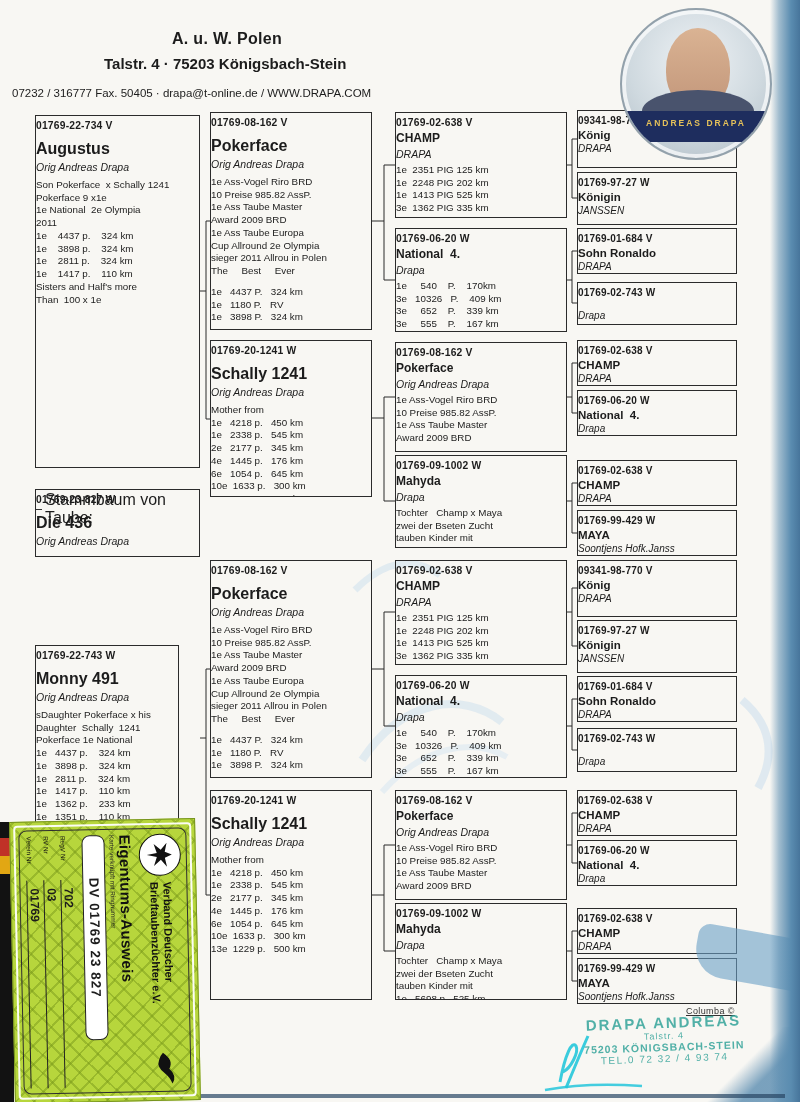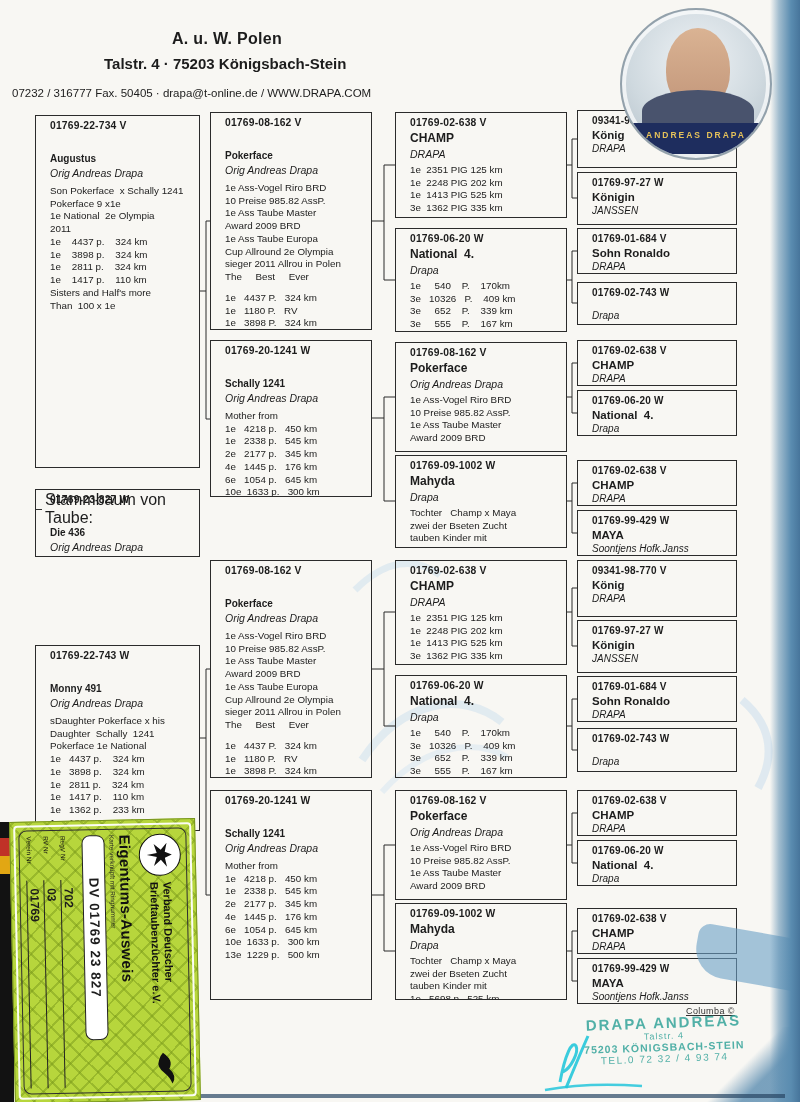--- a/index.html
+++ b/index.html
@@ -13,28 +13,28 @@
   .hdr-contact { position:absolute; left:12px;  top:87px;  font-size:11.5px; font-weight:normal; }
 
   
   .badge { position:absolute; left:620px; top:8px; width:152px; height:152px; border-radius:50%;
            background:radial-gradient(circle at 50% 35%, #eef2f5 0%, #cfd9df 55%, #aebbc4 100%);
            border:2px solid #93a1ab; box-shadow: inset 0 0 0 4px rgba(255,255,255,.7); overflow:hidden; z-index:5; }
   .badge-face { position:absolute; left:44px; top:18px; width:64px; height:82px;
                 border-radius:50% 50% 46% 46%; background:linear-gradient(#dab393,#c2967a); }
   .badge-shoulders { position:absolute; left:20px; bottom:26px; width:112px; height:42px;
                      border-radius:55% 55% 0 0; background:#49536d; }
-  .badge-band { position:absolute; left:0; bottom:4px; width:100%; height:31px; background:#1e2d5e;
+  .badge-band { position:absolute; left:0; bottom:16px; width:100%; height:31px; background:#1e2d5e;
                 display:flex; justify-content:center;margin-top:24px; }
   .badge-band span { margin-top:7px; color:#e4c05a; font-size:8.5px; font-weight:bold; letter-spacing:2px; }
 
   
-  .pbox { position:absolute; border:1px solid #2b2b2b; padding:4px 14px 3px; overflow:hidden; z-index:2; }
+  .pbox { position:absolute; border:1px solid #2b2b2b; padding:4px 0 3px; overflow:hidden; z-index:2; }
   .ring    { font-size:10.3px; font-weight:bold; letter-spacing:.2px; white-space:pre; }
-  .pname   { font-size:10px; font-weight:bold; margin-top:22px; white-space:pre; }
+  .pname   { font-size:16px; font-weight:bold; margin-top:9px; white-space:pre; }
   .porigin { font-style:italic; font-size:10.5px; margin-top:3px; margin-bottom:6px; }
   .plines  { font-size:9.8px; line-height:1.3; white-space:pre; }
   .pline.spacer { height:8px; }
   .g3 .pname { font-size:12px; margin-top:3px; }
   .g3 .porigin { margin-bottom:4px; }
   .g4 .ring { font-size:10px; }
   .g4 .pname { font-size:11.5px; margin-top:3px; }
   .g4 .porigin { font-size:10px; margin-top:2px; margin-bottom:0; }
   .hen .porigin { margin-top:12px; }
 
@@ -142,21 +142,21 @@
 </div>
 
 <div class="stb-label">Stammbaum von Taube:</div>
 
 <div class="pbox g1" style="left:35px;top:489px;width:165px;height:68px">
   <div class="ring">01769-23-827 W</div>
   <div class="pname">Die 436</div>
   <div class="porigin">Orig Andreas Drapa</div>
 </div>
 
-<div class="pbox g1" style="left:35px;top:645px;width:165px;height:186px">
+<div class="pbox g1" style="left:35px;top:645px;width:144px;height:186px">
   <div class="ring">01769-22-743 W</div>
   <div class="pname">Monny 491</div>
   <div class="porigin">Orig Andreas Drapa</div>
   <div class="plines"><div class="pline">sDaughter Pokerface x his</div><div class="pline">Daughter  Schally  1241</div><div class="pline">Pokerface 1e National</div><div class="pline">1e   4437 p.    324 km</div><div class="pline">1e   3898 p.    324 km</div><div class="pline">1e   2811 p.    324 km</div><div class="pline">1e   1417 p.    110 km</div><div class="pline">1e   1362 p.    233 km</div><div class="pline">1e   1351 p.    110 km</div><div class="pline">1e   1235 p     280 km</div></div>
 </div>
 
 <div class="pbox g2" style="left:210px;top:112px;width:162px;height:218px">
   <div class="ring">01769-08-162 V</div>
   <div class="pname">Pokerface</div>
   <div class="porigin">Orig Andreas Drapa</div>

